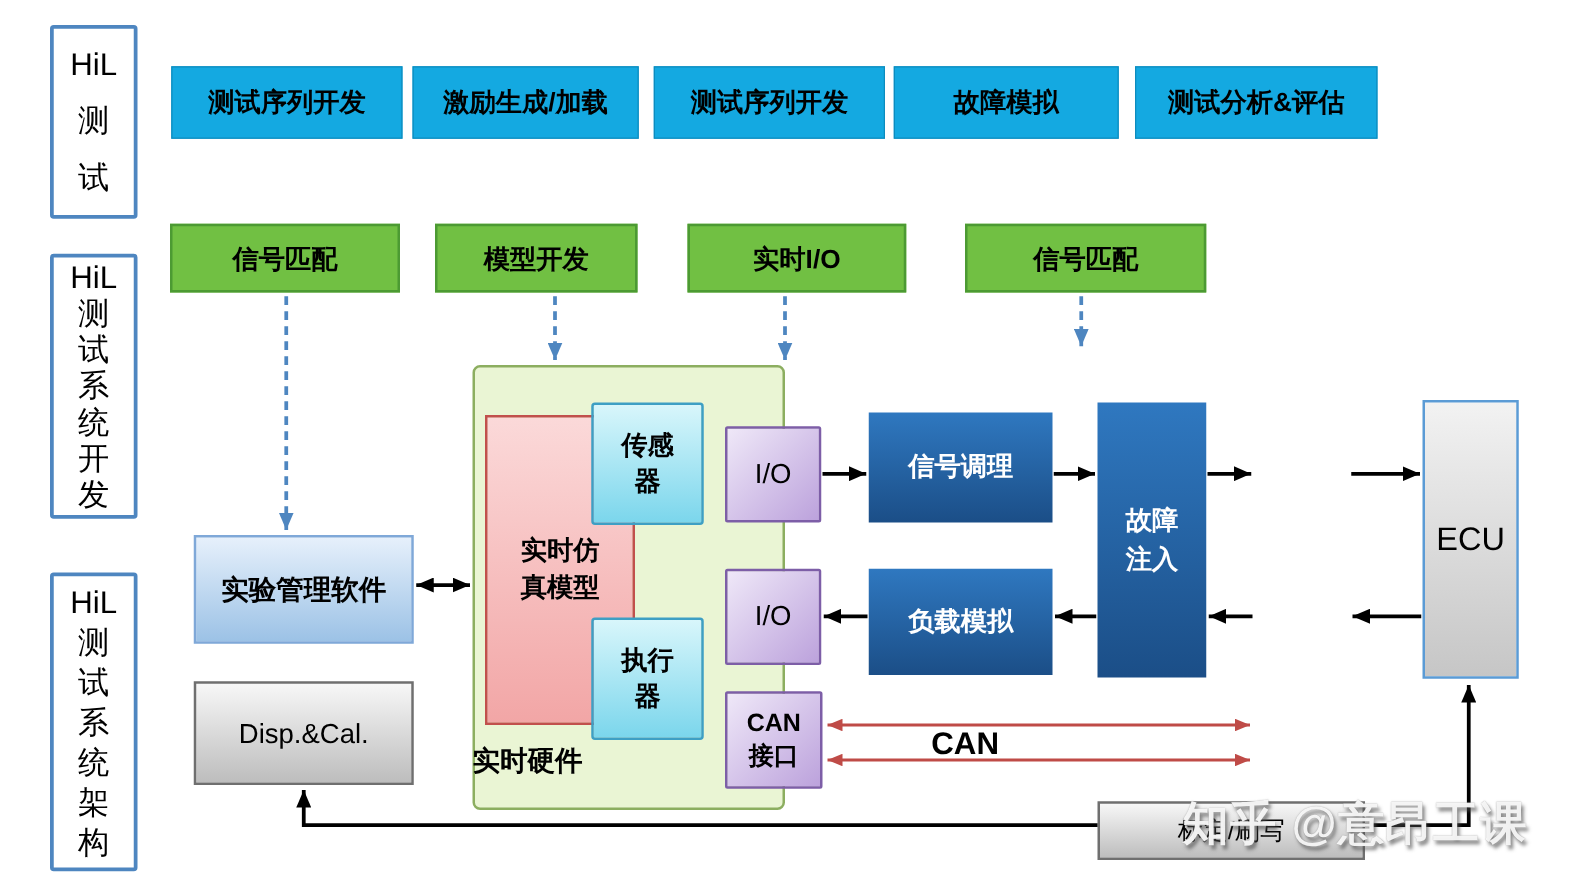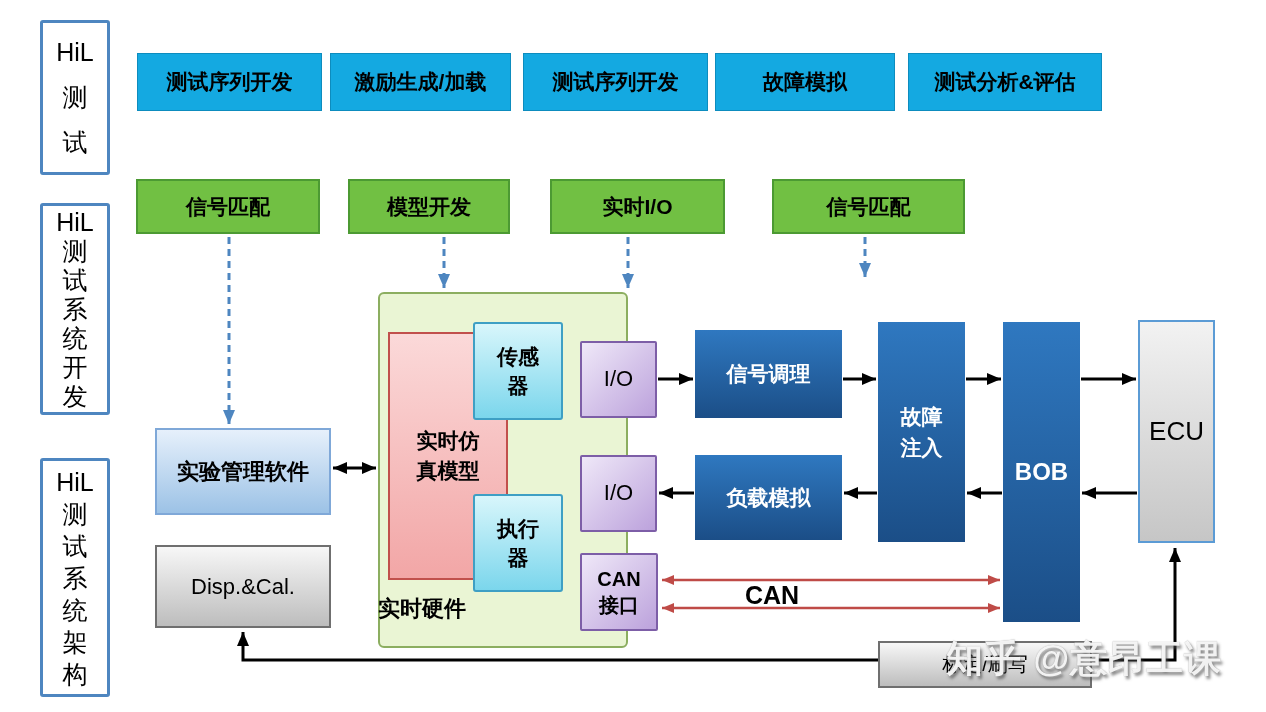--- a/index.html
+++ b/index.html
@@ -86,21 +86,20 @@
 
   <div class="box purple top" style="left:580px;top:341px;width:77px;height:77px;">I/O</div>
   <div class="box purple top" style="left:580px;top:455px;width:77px;height:77px;">I/O</div>
   <div class="box purple sm top" style="left:580px;top:553px;width:78px;height:78px;">CAN
 接口</div>
 
   <div class="box darkblue mid" style="left:695px;top:330px;width:147px;height:88px;">信号调理</div>
   <div class="box darkblue mid" style="left:695px;top:455px;width:147px;height:85px;">负载模拟</div>
   <div class="box darkblue mid" style="left:878px;top:322px;width:87px;height:220px;">故障
 注入</div>
-  <div class="box darkblue mid" style="left:1003px;top:322px;width:77px;height:300px;font-size:24px;font-weight:600;">BOB</div>
 
   <div class="box ecu mid" style="left:1138px;top:320px;width:77px;height:223px;">ECU</div>
 
   <div class="box lightblue mid" style="left:155px;top:428px;width:176px;height:87px;">实验管理软件</div>
   <div class="box grayb mid" style="left:155px;top:545px;width:176px;height:83px;">Disp.&amp;Cal.</div>
 
   <div class="box grayb mid" style="left:878px;top:641px;width:214px;height:47px;font-size:20px;">标定/刷写</div>
 
   <div class="plainlabel" style="left:745px;top:581px;width:100px;font-size:25px;z-index:7;">CAN</div>
 

